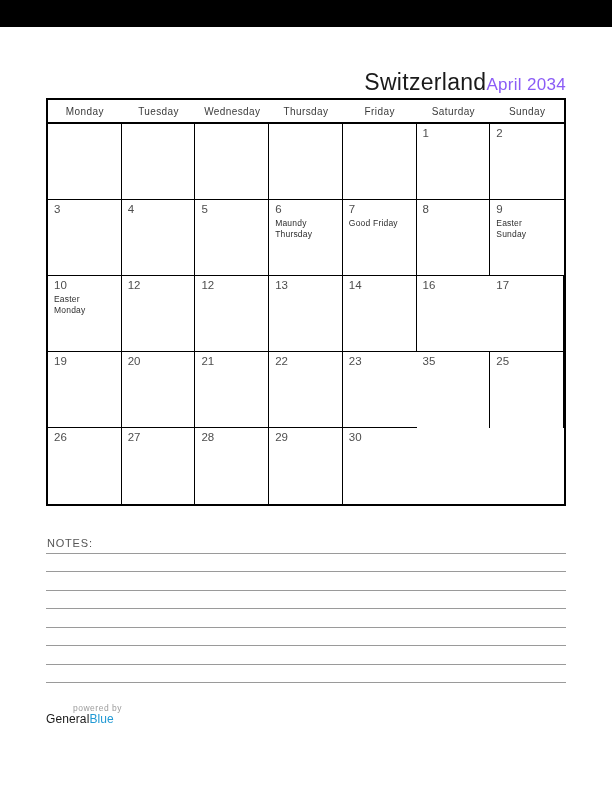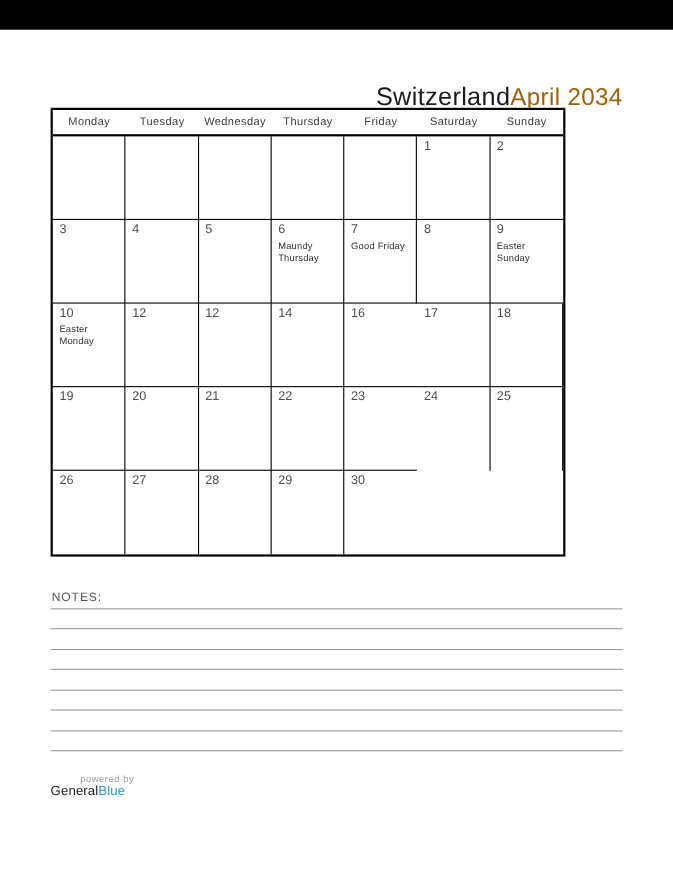--- a/index.html
+++ b/index.html
@@ -6,24 +6,24 @@
   .page{
     position:relative;width:612px;height:792px;background:#ffffff;overflow:hidden;
     font-family:"Liberation Sans",sans-serif;
   }
   .topbar{position:absolute;left:0;top:0;width:612px;height:27px;background:#000000;}
   .title-row{
     position:absolute;left:46px;top:54px;width:520px;
     display:flex;justify-content:flex-end;align-items:baseline;
   }
   .country-title{font-size:23px;color:#1a1a1a;letter-spacing:0.3px;}
-  .month-title{font-size:22px;color:#a16207;letter-spacing:0.3px;margin-top:21px;}
+  .month-title{font-size:17px;color:#8b5cf6;letter-spacing:0.3px;margin-top:21px;}
 
   .cal{
-    position:absolute;left:46px;top:98px;width:468px;
+    position:absolute;left:46px;top:98px;width:520px;
     box-sizing:border-box;border:2px solid #000;background:#fff;
   }
   .cal-head{
     display:grid;grid-template-columns:repeat(7,1fr);
     height:22px;align-items:center;border-bottom:2px solid #000;
   }
   .cal-head .wd{
     text-align:center;font-size:10px;color:#3a3a3a;letter-spacing:0.4px;
   }
   .cal-body{display:grid;grid-template-columns:repeat(7,1fr);grid-auto-rows:76px;}
@@ -129,48 +129,48 @@
           <span class="holiday">Easter
 Monday</span>
         </div>
         <div class="cell">
           <span class="daynum">12</span>
         </div>
         <div class="cell">
           <span class="daynum">12</span>
         </div>
         <div class="cell">
+          <span class="daynum">13</span>
+        </div>
+        <div class="cell">
           <span class="daynum">14</span>
         </div>
         <div class="cell last-col">
           <span class="daynum">16</span>
         </div>
         <div class="cell">
           <span class="daynum">17</span>
         </div>
         <div class="cell">
-          <span class="daynum">18</span>
-        </div>
-        <div class="cell">
           <span class="daynum">19</span>
         </div>
         <div class="cell">
           <span class="daynum">20</span>
         </div>
         <div class="cell">
           <span class="daynum">21</span>
         </div>
         <div class="cell">
           <span class="daynum">22</span>
         </div>
         <div class="cell last-col">
           <span class="daynum">23</span>
         </div>
         <div class="cell last-row">
-          <span class="daynum">24</span>
+          <span class="daynum">35</span>
         </div>
         <div class="cell last-row">
           <span class="daynum">25</span>
         </div>
         <div class="cell last-row">
           <span class="daynum">26</span>
         </div>
         <div class="cell last-row">
           <span class="daynum">27</span>
         </div>

